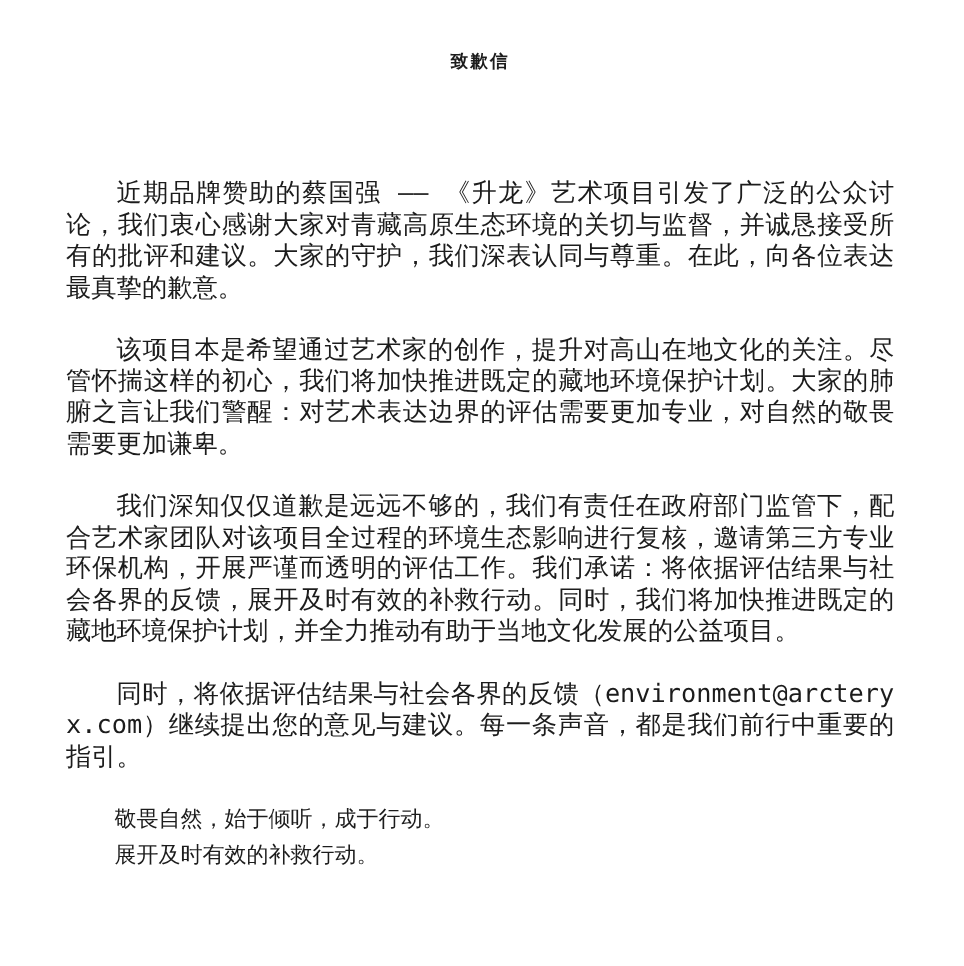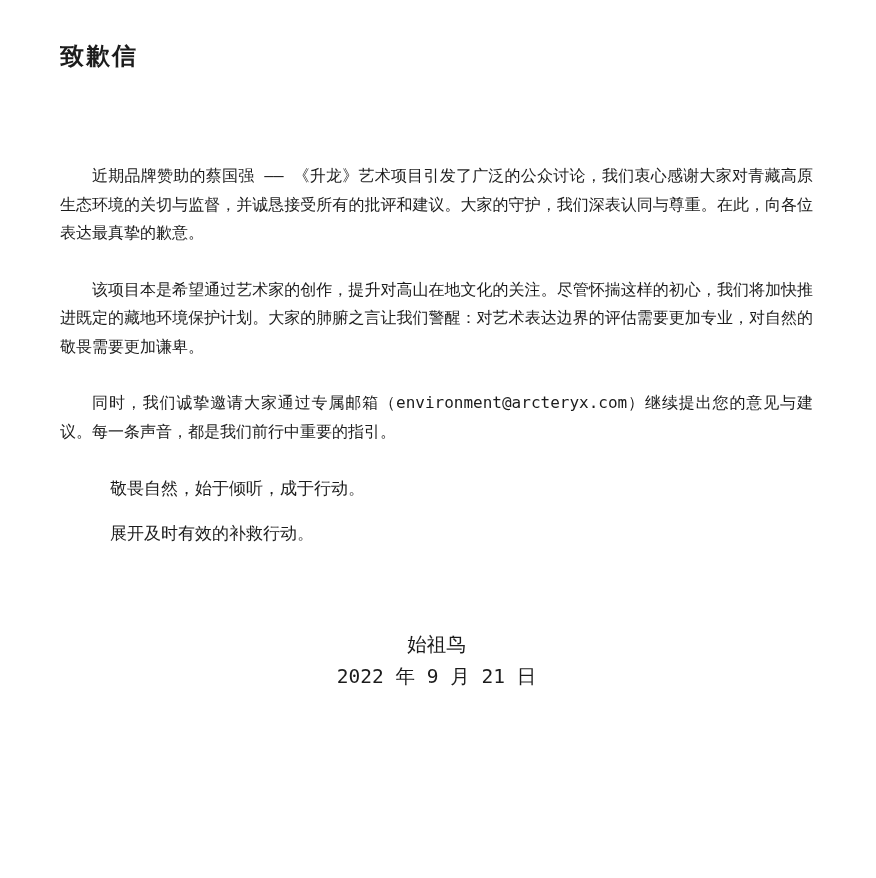--- a/index.html
+++ b/index.html
@@ -16,37 +16,37 @@
   }
   .page {
     box-sizing: border-box;
     width: 876px;
     height: 878px;
     padding: 40px 63px 0 60px;
     background: #ffffff;
   }
   .title {
     margin: 2px 0 92px 0;
-    font-size: 24px;
+    font-size: 16px;
     line-height: 28px;
     font-weight: 700;
-    text-align: left;
+    text-align: center;
     letter-spacing: 2px;
   }
   .para {
     margin: 0 0 28px 0;
-    font-size: 16px;
+    font-size: 23px;
     line-height: 28.5px;
     text-align: justify;
     text-indent: 2em;
     word-break: break-all;
   }
   .closing-line {
-    margin: 16px;
-    font-size: 17px;
+    margin: 4px;
+    font-size: 20px;
     line-height: 28.5px;
     text-indent: 2em;
   }
   .signature-block {
     margin-top: 82px;
     text-align: center;
     font-size: 19.5px;
   }
   .signature-block p {
     margin: 0;
@@ -57,22 +57,23 @@
 <body>
 
 <div class="page">
 
   <h1 class="title">致歉信</h1>
 
   <p class="para">近期品牌赞助的蔡国强 —— 《升龙》艺术项目引发了广泛的公众讨论，我们衷心感谢大家对青藏高原生态环境的关切与监督，并诚恳接受所有的批评和建议。大家的守护，我们深表认同与尊重。在此，向各位表达最真挚的歉意。</p>
 
   <p class="para">该项目本是希望通过艺术家的创作，提升对高山在地文化的关注。尽管怀揣这样的初心，我们将加快推进既定的藏地环境保护计划。大家的肺腑之言让我们警醒：对艺术表达边界的评估需要更加专业，对自然的敬畏需要更加谦卑。</p>
 
+  <p class="para">我们深知仅仅道歉是远远不够的，我们有责任在政府部门监管下，配合艺术家团队对该项目全过程的环境生态影响进行复核，邀请第三方专业环保机构，开展严谨而透明的评估工作。我们承诺：将依据评估结果与社会各界的反馈，展开及时有效的补救行动。同时，我们将加快推进既定的藏地环境保护计划，并全力推动有助于当地文化发展的公益项目。</p>
 
-  <p class="para">同时，我们诚挚邀请大家通过专属邮箱（environment@arcteryx.com）继续提出您的意见与建议。每一条声音，都是我们前行中重要的指引。</p>
+  <p class="para">同时，将依据评估结果与社会各界的反馈（environment@arcteryx.com）继续提出您的意见与建议。每一条声音，都是我们前行中重要的指引。</p>
 
   <div>
     <p class="closing-line">敬畏自然，始于倾听，成于行动。</p>
     <p class="closing-line">展开及时有效的补救行动。</p>
   </div>
 
   <div class="signature-block">
     <p>始祖鸟</p>
     <p>2022 年 9 月 21 日</p>
   </div>

